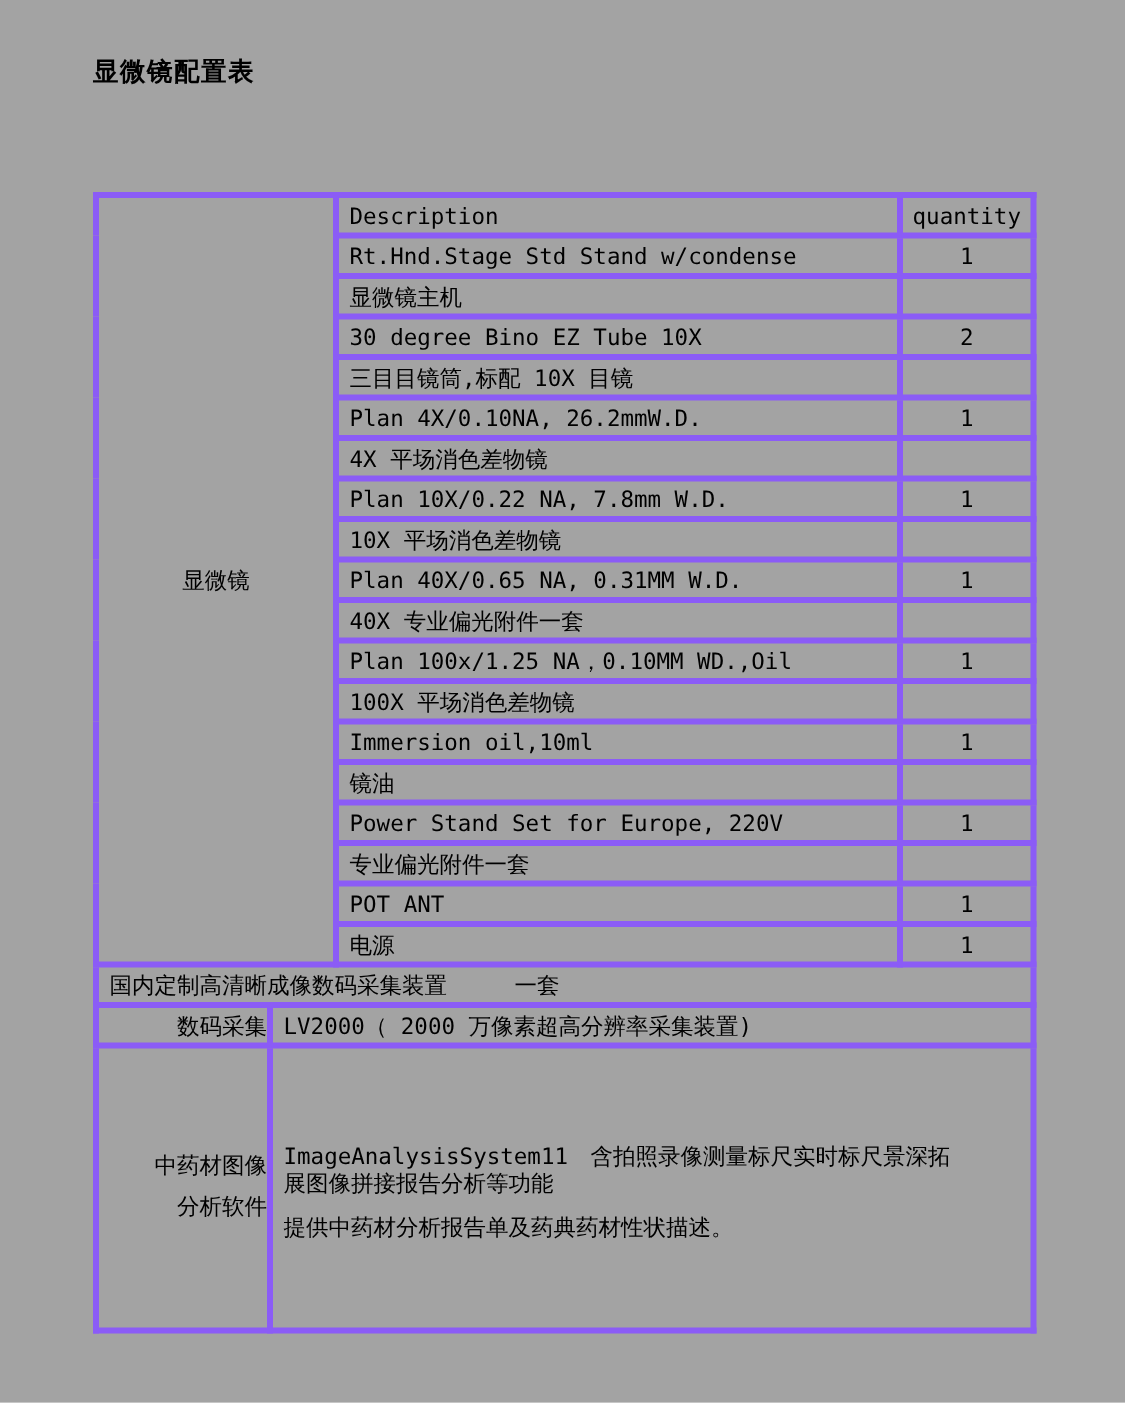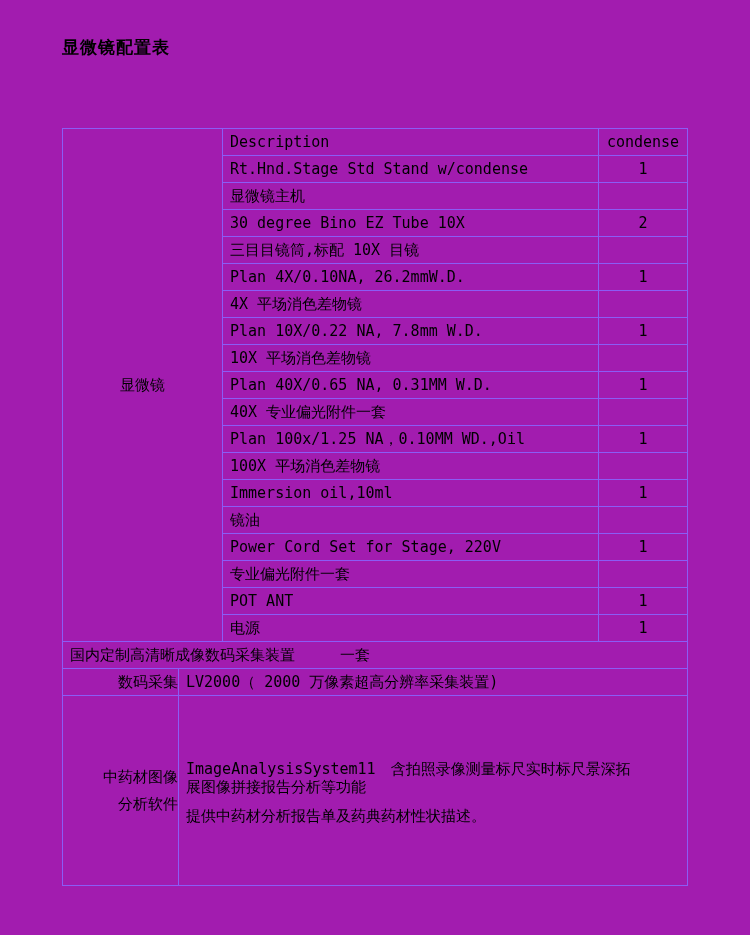--- a/index.html
+++ b/index.html
@@ -4,21 +4,21 @@
 <style>
   * { margin: 0; padding: 0; box-sizing: border-box; }
   html, body { background: #ffffff; }
   body {
     width: 750px; height: 935px;
     font-family: "DejaVu Sans Mono", "Liberation Mono", monospace;
     color: #000000;
     position: relative;
     overflow: hidden;
   }
-  .page { position: relative; width: 750px; height: 935px; background: #a21caf; }
+  .page { position: relative; width: 750px; height: 935px; background: #a3a3a3; }
 
   .doc-title {
     position: absolute;
     left: 62px; top: 36px;
     font-family: "DejaVu Sans", "Liberation Sans", sans-serif;
     font-size: 17px;
     font-weight: bold;
     letter-spacing: 1px;
     color: #000;
   }
@@ -26,21 +26,21 @@
   table.cfg {
     position: absolute;
     left: 62px; top: 128px;
     width: 625px;
     border-collapse: collapse;
     table-layout: fixed;
     font-size: 15px;
     color: #000;
   }
   table.cfg td {
-    border: 1px solid #8b5cf6;
+    border: 4px solid #8b5cf6;
     height: 27px;
     line-height: 18px;
     overflow: hidden;
     vertical-align: middle;
     margin-left: 26px;
   }
   td.desc { text-align: left; padding-left: 7px; padding-right: 4px; }
   td.qty  { text-align: center; }
   td.cat  { text-align: center; vertical-align: middle; }
   td.cat2 { text-align: right; padding-left: 7px; vertical-align: middle; }
@@ -66,21 +66,21 @@
     <colgroup>
       <col style="width:116px">
       <col style="width:44px">
       <col style="width:376px">
       <col style="width:89px">
     </colgroup>
     <tbody>
       <tr>
         <td class="cat" rowspan="19" colspan="2">显微镜</td>
         <td class="desc">Description</td>
-        <td class="qty">condense</td>
+        <td class="qty">quantity</td>
       </tr>
 
       <tr>
           <td class="desc">Rt.Hnd.Stage Std Stand w/condense</td>
           <td class="qty">1</td>
         </tr>
         <tr>
           <td class="desc">显微镜主机</td>
           <td class="qty"></td>
         </tr>
@@ -126,21 +126,21 @@
         </tr>
         <tr>
           <td class="desc">Immersion oil,10ml</td>
           <td class="qty">1</td>
         </tr>
         <tr>
           <td class="desc">镜油</td>
           <td class="qty"></td>
         </tr>
         <tr>
-          <td class="desc">Power Cord Set for Stage, 220V</td>
+          <td class="desc">Power Stand Set for Europe, 220V</td>
           <td class="qty">1</td>
         </tr>
         <tr>
           <td class="desc">专业偏光附件一套</td>
           <td class="qty"></td>
         </tr>
         <tr>
           <td class="desc">POT ANT</td>
           <td class="qty">1</td>
         </tr>

